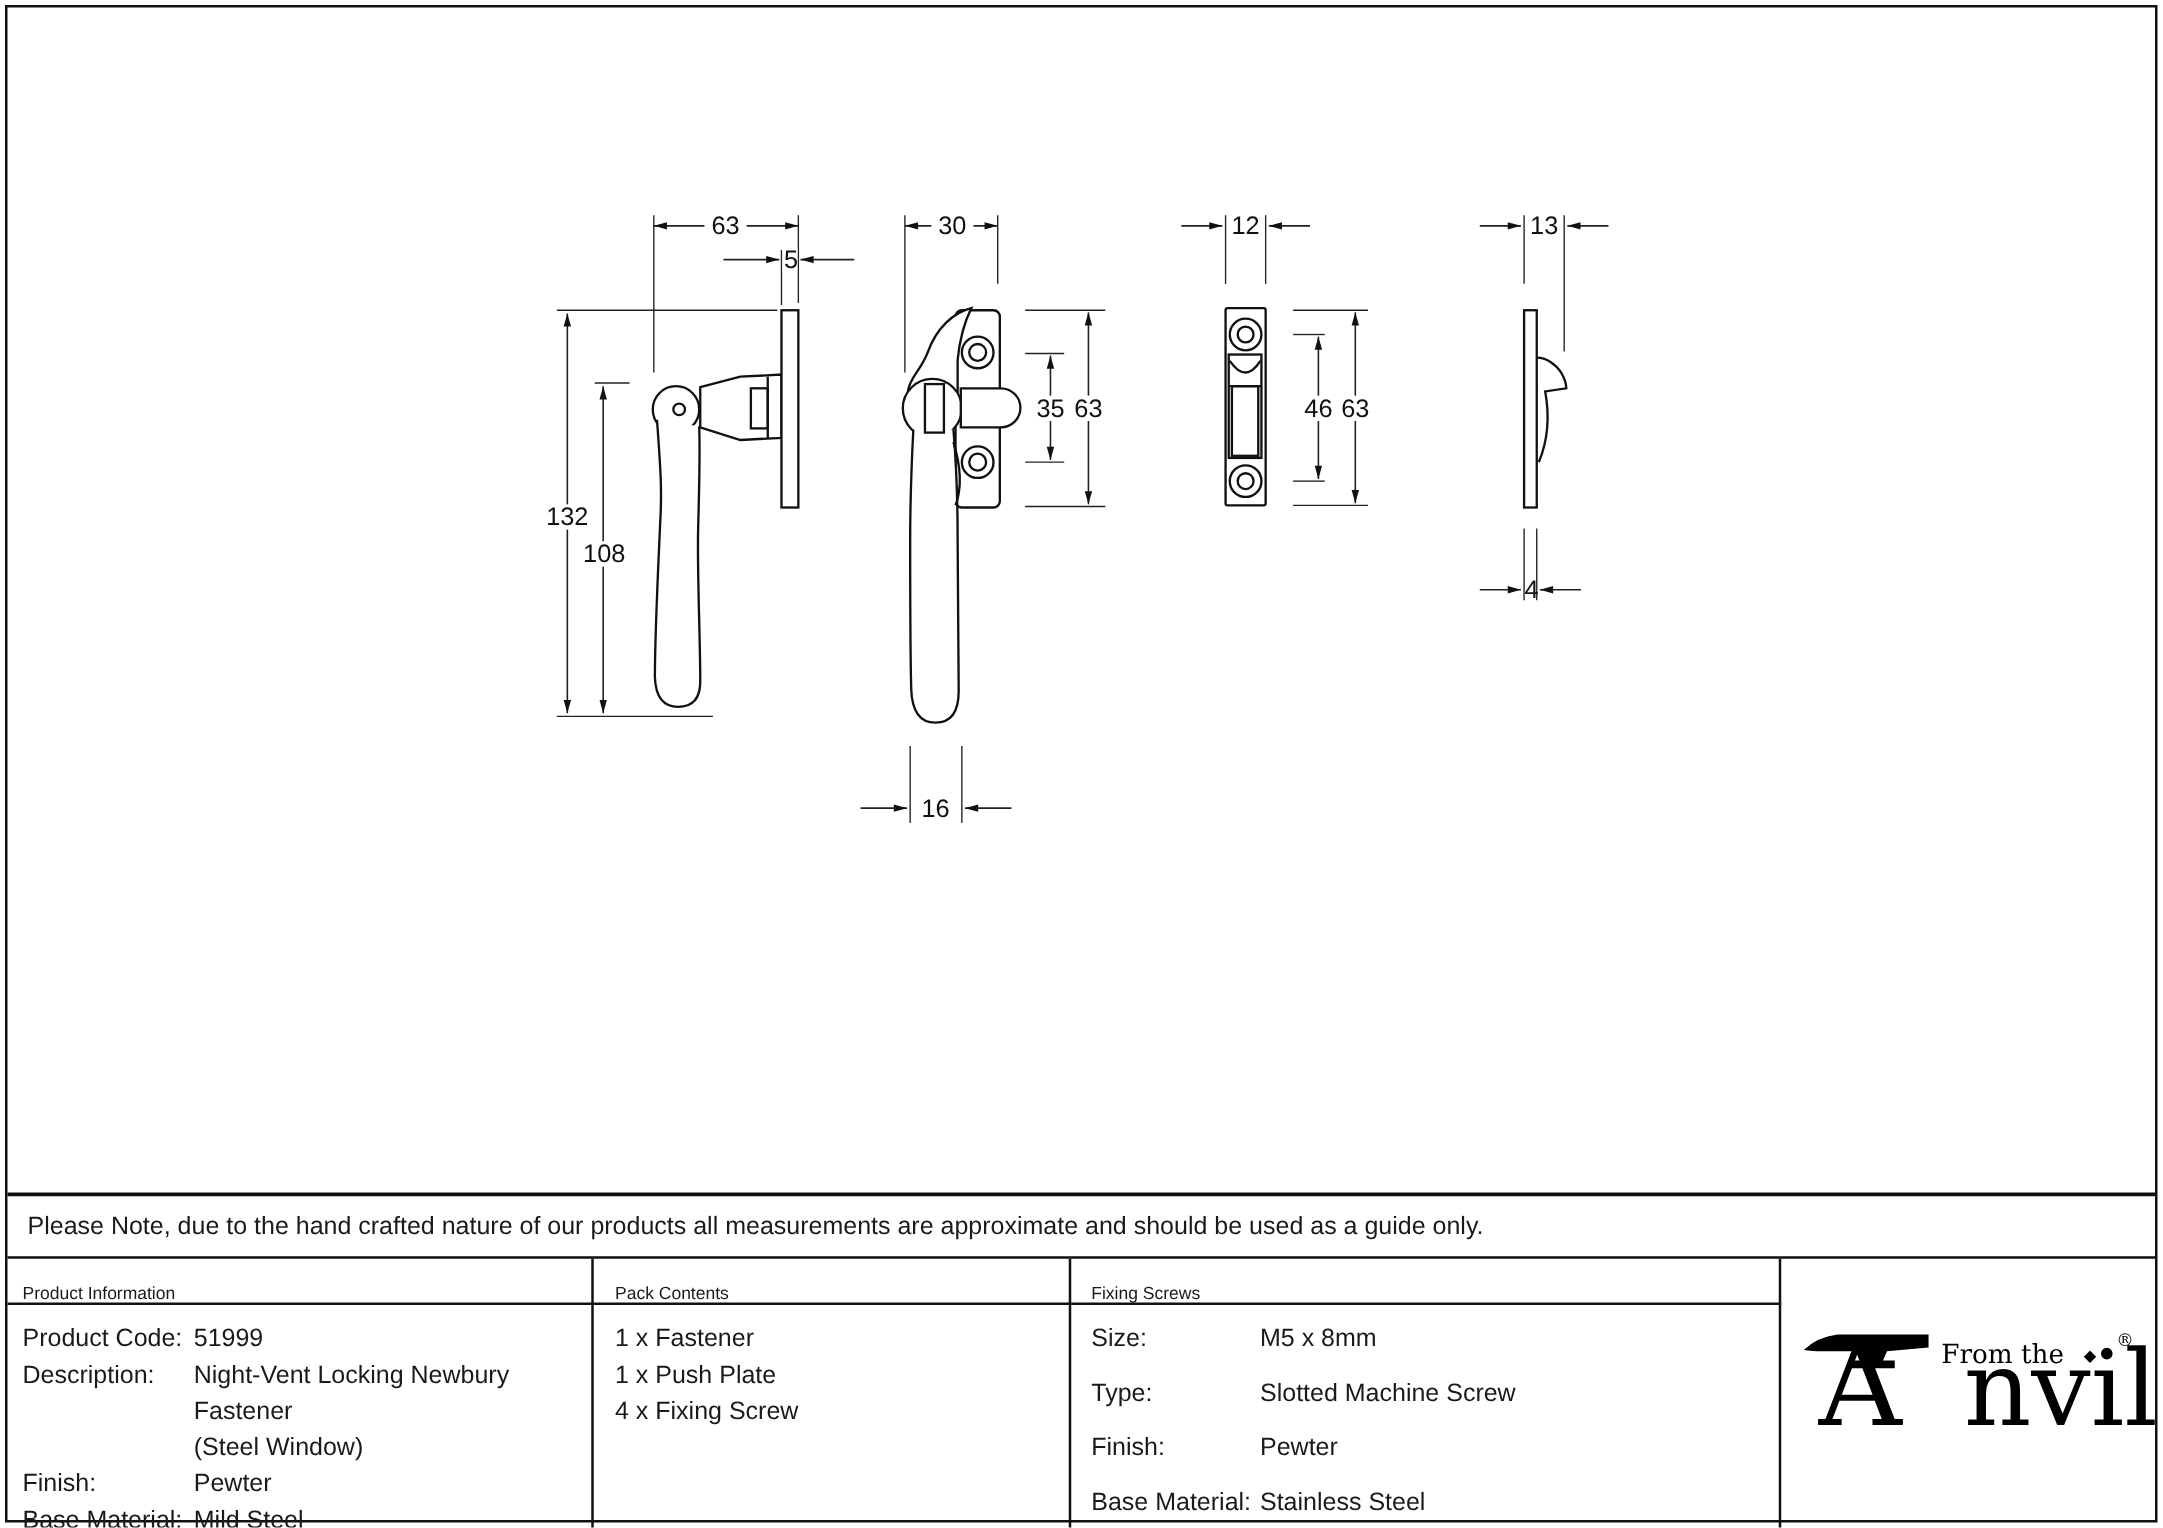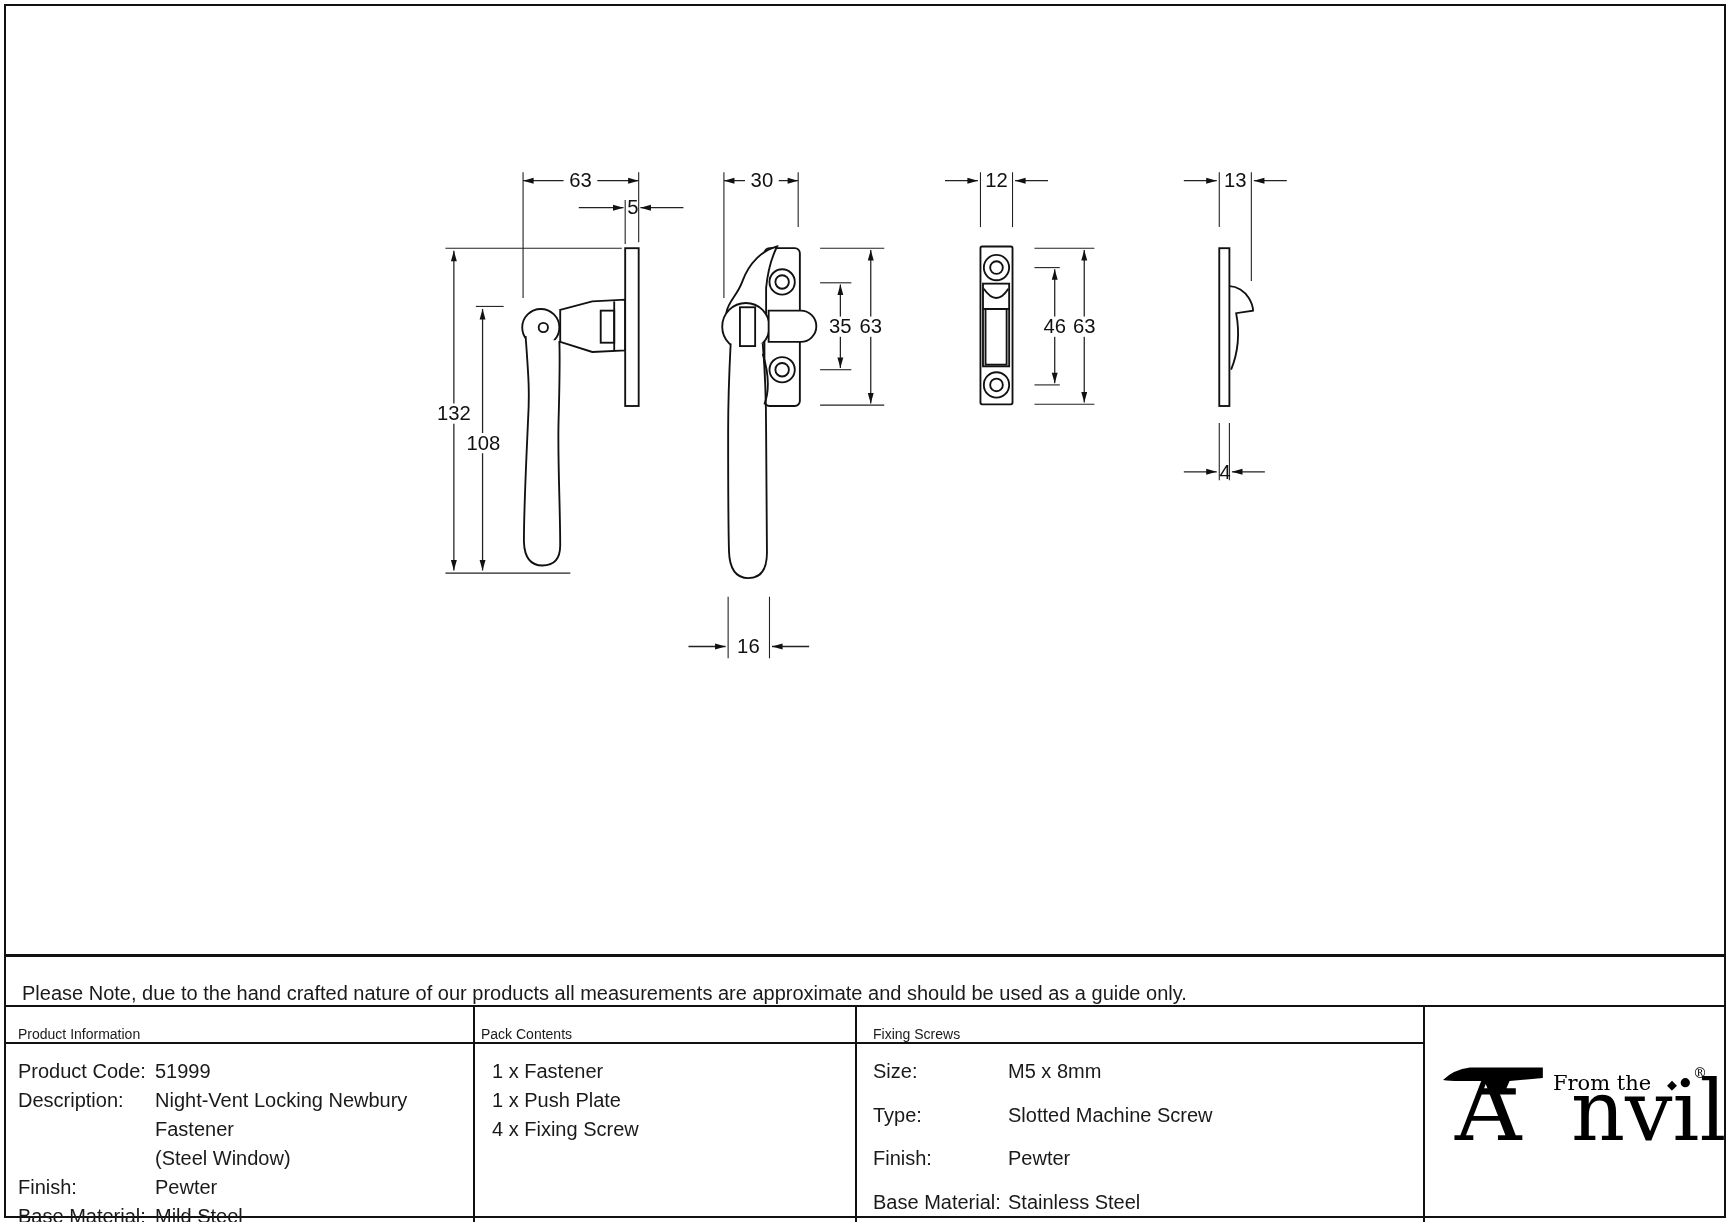--- a/index.html
+++ b/index.html
@@ -12,28 +12,28 @@
   .part   { stroke:#111; stroke-width:2.2; fill:#fff; }
   .partln { stroke:#111; stroke-width:2.2; fill:none; }
   .dim    { stroke:#222; stroke-width:1.5; fill:none; }
   .thin   { stroke:#222; stroke-width:1.3; fill:none; }
   .whbg   { fill:#fff; stroke:none; }
   .dimtxt { font-family:"Liberation Sans", sans-serif; font-size:24px; fill:#111; text-anchor:middle; }
 
   
   .note { position:absolute; left:0; right:0; top:948px; height:53px; box-sizing:border-box;
           border-top:3px solid #111; border-bottom:2px solid #111;
-          display:flex; align-items:flex-end; padding-left:16px; font-size:20px; }
+          display:flex; align-items:center; padding-left:16px; font-size:20px; }
 
   
   .info-table { position:absolute; left:0; right:0; top:1001px; bottom:0;
                 display:grid; grid-template-columns:469px 382px 568px 1fr; grid-template-rows:37px 1fr; }
   .hd { box-sizing:border-box; border-bottom:2px solid #111; border-right:2px solid #111;
         font-size:14px; display:flex; align-items:flex-end; }
-  .hd1 { padding-left:12px; } .hd2 { padding-left:6px; } .hd3 { padding-left:16px; }
+  .hd1 { padding-left:12px; } .hd2 { padding-left:17px; } .hd3 { padding-left:16px; }
   .bd { box-sizing:border-box; border-right:2px solid #111; padding-top:13px; font-size:20px; line-height:29px; }
   .kvgrid { display:grid; }
   .kv1 { grid-template-columns:137px 1fr; padding-left:12px; }
   .kv3 { grid-template-columns:135px 1fr; padding-left:16px; }
   .kvgrid .v2 { grid-column:2; }
   .packlist { padding-left:17px; }
   .logo-cell { grid-column:4; grid-row:1 / 3; position:relative; }
 
   
   .logo { position:absolute; left:18px; top:62px; width:264px; height:84px; color:#000; }

